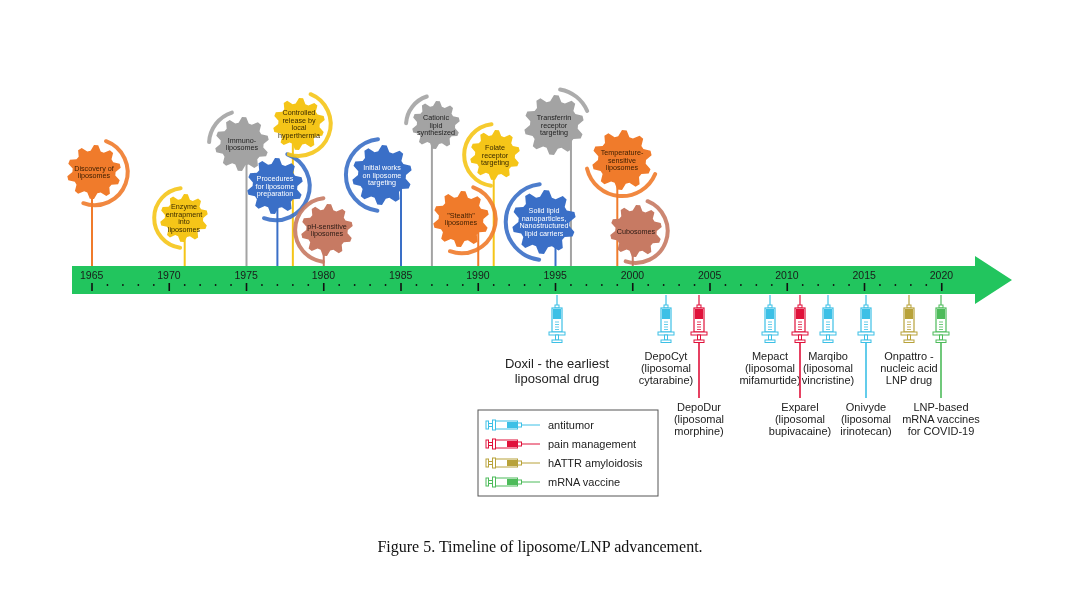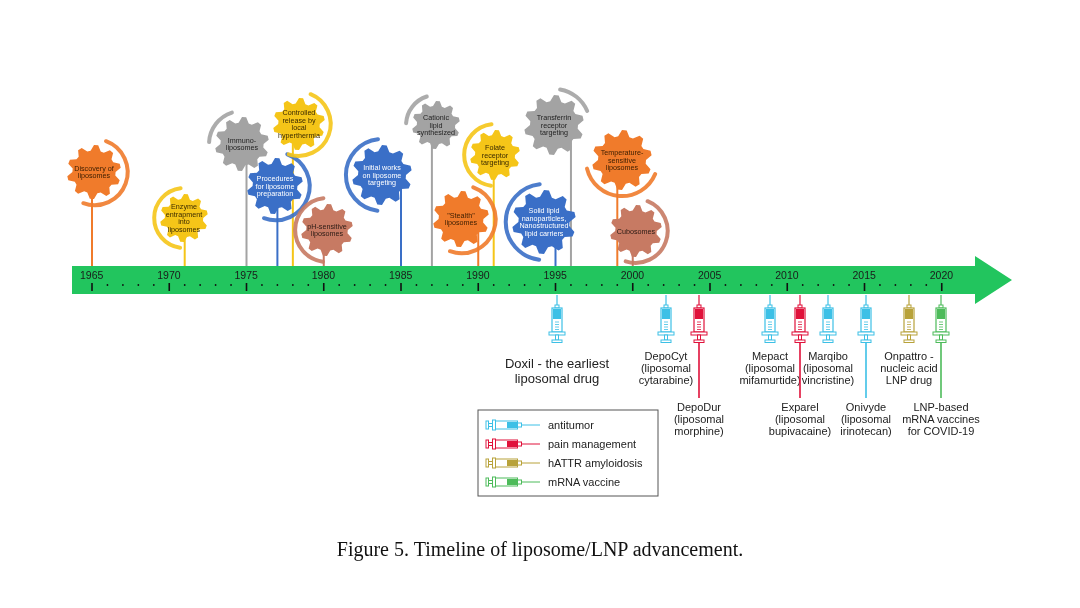--- a/index.html
+++ b/index.html
@@ -3,21 +3,21 @@
 <meta charset="utf-8">
 <style>
   html, body { margin:0; padding:0; background:#ffffff; }
   body { width:1080px; height:608px; position:relative; overflow:hidden; font-family:"Liberation Sans", sans-serif; }
   #stage { position:absolute; left:0; top:0; width:1080px; height:608px; }
   .gear-label { font-family:"Liberation Sans", sans-serif; font-size:7.2px; text-anchor:middle; }
   .year-label { font-family:"Liberation Sans", sans-serif; font-size:10.5px; fill:#1a1a1a; }
   .drug-label { font-family:"Liberation Sans", sans-serif; font-size:11px; fill:#222; text-anchor:middle; }
   .drug-label-big { font-size:13px; }
   .legend-text { font-family:"Liberation Sans", sans-serif; font-size:11px; fill:#222; }
-  #caption { position:absolute; left:0; width:1080px; top:538px; text-align:center; font-family:"Liberation Serif", serif; font-size:20px; color:#111; }
+  #caption { position:absolute; left:0; width:1080px; top:538px; text-align:center; font-family:"Liberation Serif", serif; font-size:16px; color:#111; }
 </style>
 </head>
 <body>
 
 <svg id="stage" width="1080" height="608" viewBox="0 0 1080 608" xmlns="http://www.w3.org/2000/svg">
   <g id="stems">
       <line x1="92" y1="172" x2="92" y2="266" stroke="#f07b2b" stroke-width="2"></line>
       <line x1="184.7" y1="218" x2="184.7" y2="266" stroke="#f5c518" stroke-width="2"></line>
       <line x1="246.5" y1="144" x2="246.5" y2="266" stroke="#a3a3a3" stroke-width="2"></line>
       <line x1="277.4" y1="186" x2="277.4" y2="266" stroke="#3a6fc7" stroke-width="2"></line>

